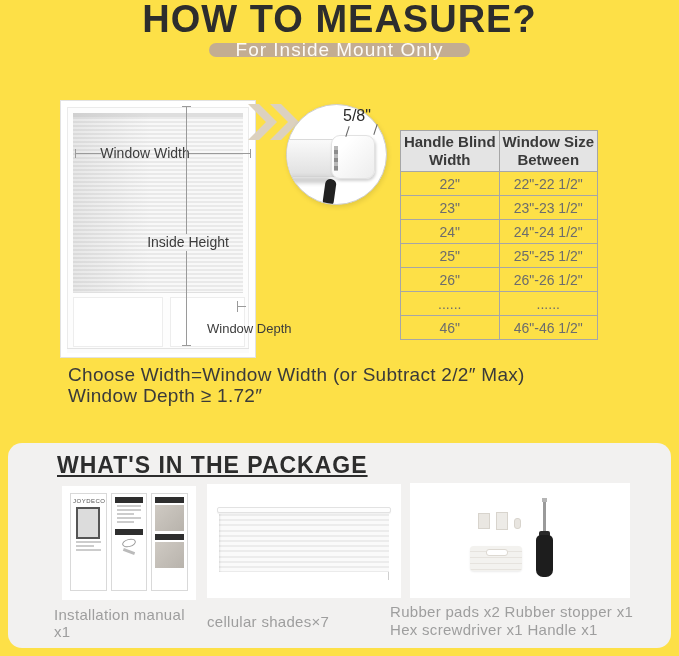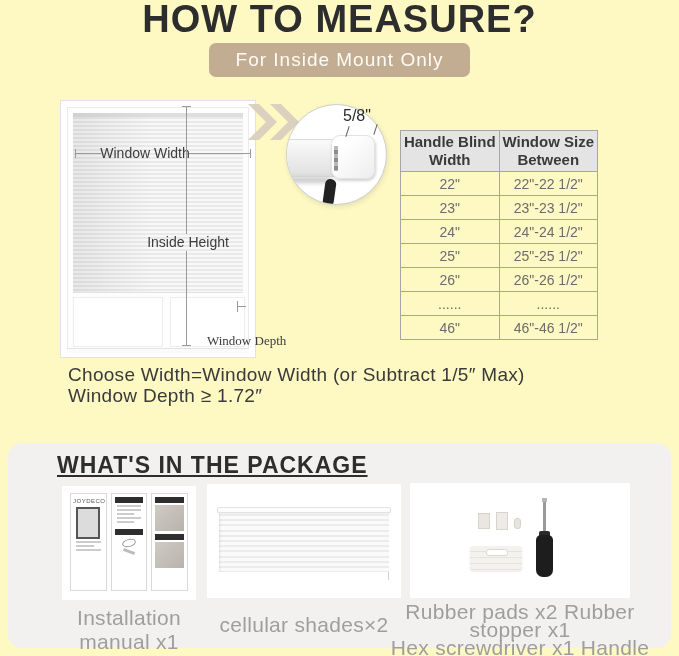--- a/index.html
+++ b/index.html
@@ -1,22 +1,22 @@
 <!DOCTYPE html>
 <html><head>
 <meta charset="utf-8">
 <style>
   * { box-sizing: border-box; margin: 0; padding: 0; }
   body { background: #fff; font-family: "Liberation Sans", sans-serif; }
-  .canvas { position: relative; width: 679px; height: 656px; background: #fef9c3; overflow: hidden; }
+  .canvas { position: relative; width: 679px; height: 656px; background: #fde047; overflow: hidden; }
 
   
   .title { position: absolute; top: -2px; left: 0; width: 100%; text-align: center;
            font-size: 38px; font-weight: bold; letter-spacing: 1px; color: #2d2d2d; }
-  .banner { position: absolute; left: 209px; top: 43px; width: 261px; height: 34px;
+  .banner { position: absolute; left: 209px; top: 43px; width: 261px; height: 14px;
             background: #c3ad92; border-radius: 7px; color: #fdfbf6; font-size: 19px;
             letter-spacing: 1px; display: flex; align-items: center; justify-content: center; }
 
   
   .window { position: absolute; left: 60px; top: 100px; width: 196px; height: 258px;
             background: #fdfdfd; border: 1px solid #e2e2e2;
             box-shadow: inset 0 0 0 6px #fff, inset 0 0 0 7px #ebebeb; }
   .shade { position: absolute; left: 12px; top: 12px; right: 12px; height: 180px;
            background: repeating-linear-gradient(180deg, #e9e9e9 0px, #e9e9e9 1.5px, #f8f8f8 1.5px, #f8f8f8 4px);
            border-bottom: 1px solid #e0e0e0; }
@@ -66,21 +66,21 @@
 
   
   .package { position: absolute; left: 8px; top: 443px; width: 663px; height: 205px;
              background: #f2f1f0; border-radius: 14px; }
   .pkg-title { position: absolute; left: 49px; top: 9px; font-size: 23px; font-weight: bold;
                letter-spacing: 1px; color: #2d2d2d; text-decoration: underline; }
   .card { position: absolute; background: #fff; }
   .card1 { left: 54px;  top: 43px; width: 134px; height: 114px; }
   .card2 { left: 199px; top: 41px; width: 194px; height: 114px; }
   .card3 { left: 402px; top: 40px; width: 220px; height: 115px; }
-  .pkg-label { position: absolute; font-size: 21px; color: #9e9e9e; letter-spacing: 0.3px; text-align: center; }
+  .pkg-label { position: absolute; font-size: 15px; color: #9e9e9e; letter-spacing: 0.3px; text-align: left; }
 
   
   .manual { position: absolute; left: 8px; top: 7px; right: 8px; bottom: 9px; display: flex; gap: 4px; }
   .man-panel { flex: 1; border: 1px solid #d9d9d9; background: #fff; position: relative; padding: 2px; overflow: hidden; }
   .m-brand { font-size: 6px; letter-spacing: 0.5px; color: #555; text-align: center; margin-top: 2px; }
   .m-pic { margin: 3px auto 2px; width: 24px; height: 32px; background: #dcdcdc; border: 2px solid #555; }
   .m-ln { height: 2px; background: #ccc; margin: 2px 3px; }
   .m-ln.short { margin-right: 10px; }
   .m-bar { height: 6px; background: #2e2e2e; margin: 1px 1px 2px; }
   .m-photo { height: 26px; background: linear-gradient(135deg, #cfcac3, #b8b3ac); margin: 1px 1px 3px; }
@@ -131,21 +131,21 @@
     <div class="diagram-label" style="left:38px; top:44px; width:92px;">Window Width</div>
 
     <div class="mline" style="left:125px; top:5px; width:1px; height:128px;"></div>
     <div class="mline" style="left:125px; top:150px; width:1px; height:95px;"></div>
     <div class="mline" style="left:121px; top:5px; width:9px; height:1px;"></div>
     <div class="mline" style="left:121px; top:244px; width:9px; height:1px;"></div>
     <div class="diagram-label" style="left:75px; top:133px; width:104px;">Inside Height</div>
 
     <div class="mline" style="left:176px; top:200px; width:1px; height:11px;"></div>
     <div class="mline" style="left:176px; top:205px; width:9px; height:1px;"></div>
-    <div class="diagram-label lab-depth" style="left:146px; top:232px;font-family:Liberation Serif, serif;">Window Depth</div>
+    <div class="diagram-label lab-depth" style="left:146px; top:220px;">Window Depth</div>
   </div>
 
   <svg class="chevrons" width="56" height="40" viewBox="0 0 56 40">
     <polygon points="2,2 13,2 31,20 13,38 2,38 20,20" fill="#dcd1bf"></polygon>
     <polygon points="24,2 35,2 53,20 35,38 24,38 42,20" fill="#dcd1bf"></polygon>
   </svg>
 
   <div class="magnifier">
     <div class="mag-clip-area">
       <div class="mag-rail"></div>
@@ -190,21 +190,21 @@
       <td>......</td>
     </tr>
     <tr>
       <td>46"</td>
       <td>46"-46 1/2"</td>
     </tr>
   </tbody>
     </table>
 
   <div class="notes">
-    <div>Choose Width=Window Width (or Subtract 1/5″ Max)</div>
+    <div>Choose Width=Window Width (or Subtract 2/2″ Max)</div>
     <div>Window Depth ≥ 1.72″</div>
   </div>
 
   <div class="package">
     <div class="pkg-title">WHAT'S IN THE PACKAGE</div>
 
     <div class="card card1">
       <div class="manual">
         <div class="man-panel">
           <div class="m-brand">JOYDECO</div>
@@ -243,20 +243,20 @@
       <div class="hw-pad1"></div>
       <div class="hw-pad2"></div>
       <div class="hw-stop"></div>
       <div class="hw-handle"></div>
       <div class="hw-shaft"></div>
       <div class="hw-collar"></div>
       <div class="hw-grip"></div>
     </div>
 
     <div class="pkg-label" style="left:46px; top:163px; width:150px;">Installation manual x1</div>
-    <div class="pkg-label" style="left:199px; top:170px; width:194px;">cellular shades×2</div>
+    <div class="pkg-label" style="left:199px; top:170px; width:194px;">cellular shades×7</div>
     <div class="pkg-label" style="left:382px; top:160px; width:260px; line-height:18px;">
       <div>Rubber pads x2 Rubber stopper x1</div>
       <div>Hex screwdriver x1 Handle x1</div>
     </div>
   </div>
 
 </div>
 
 </body></html>

